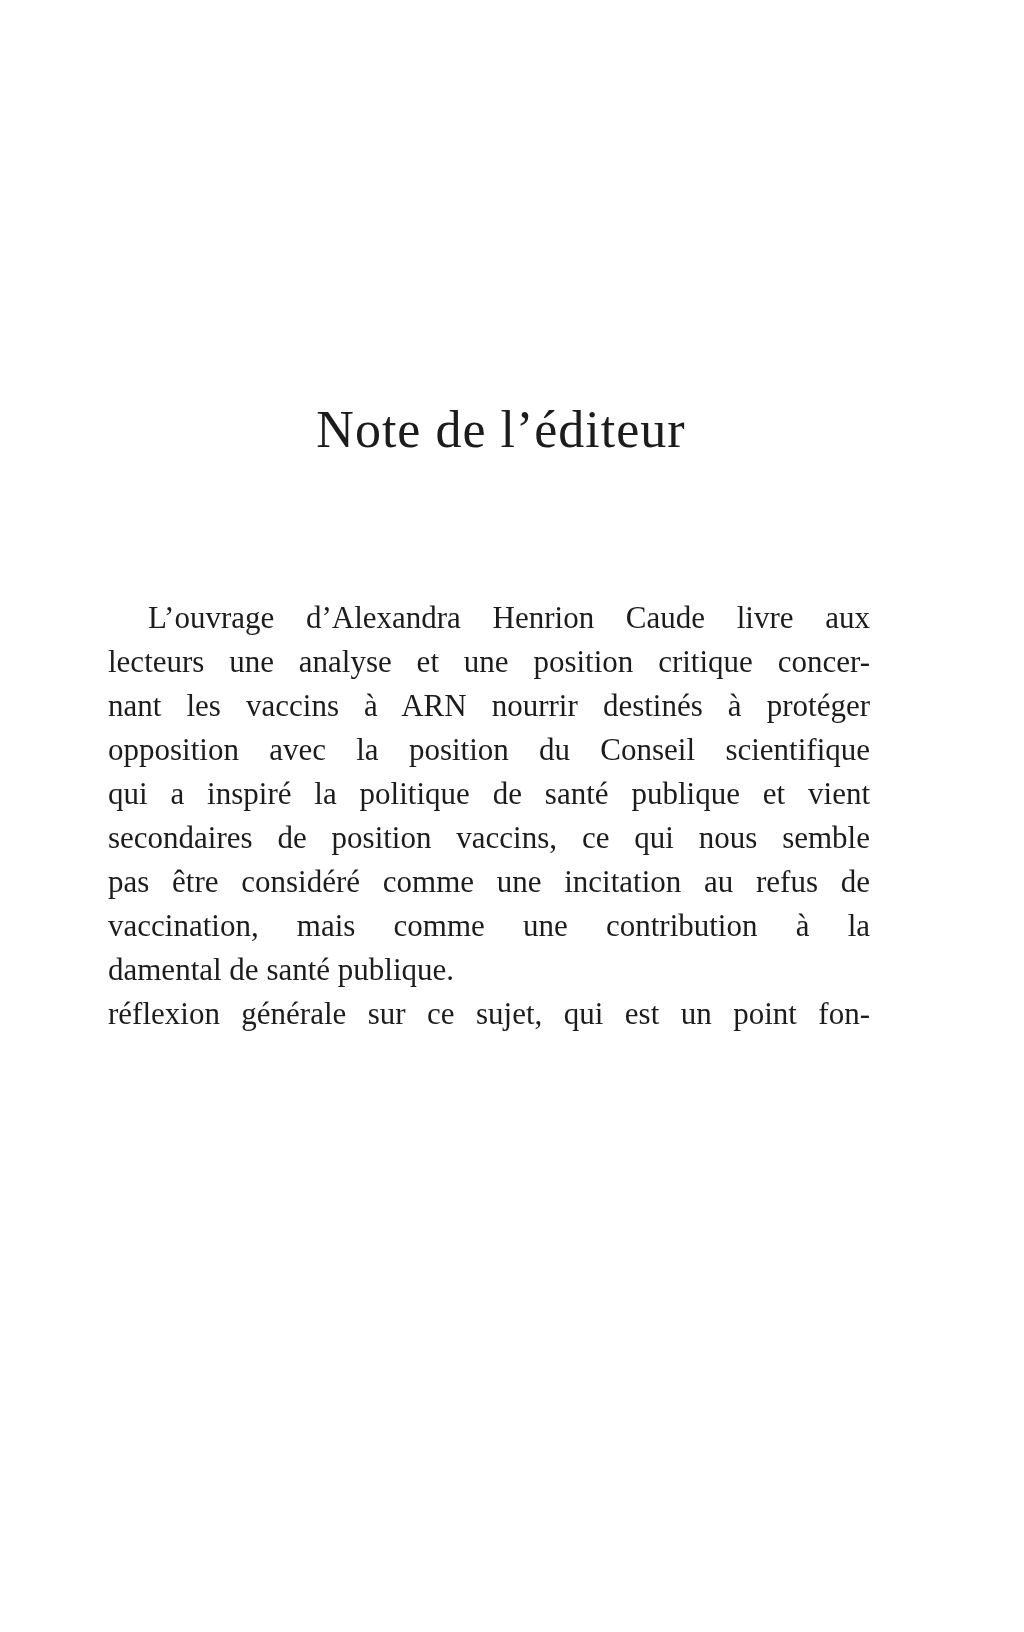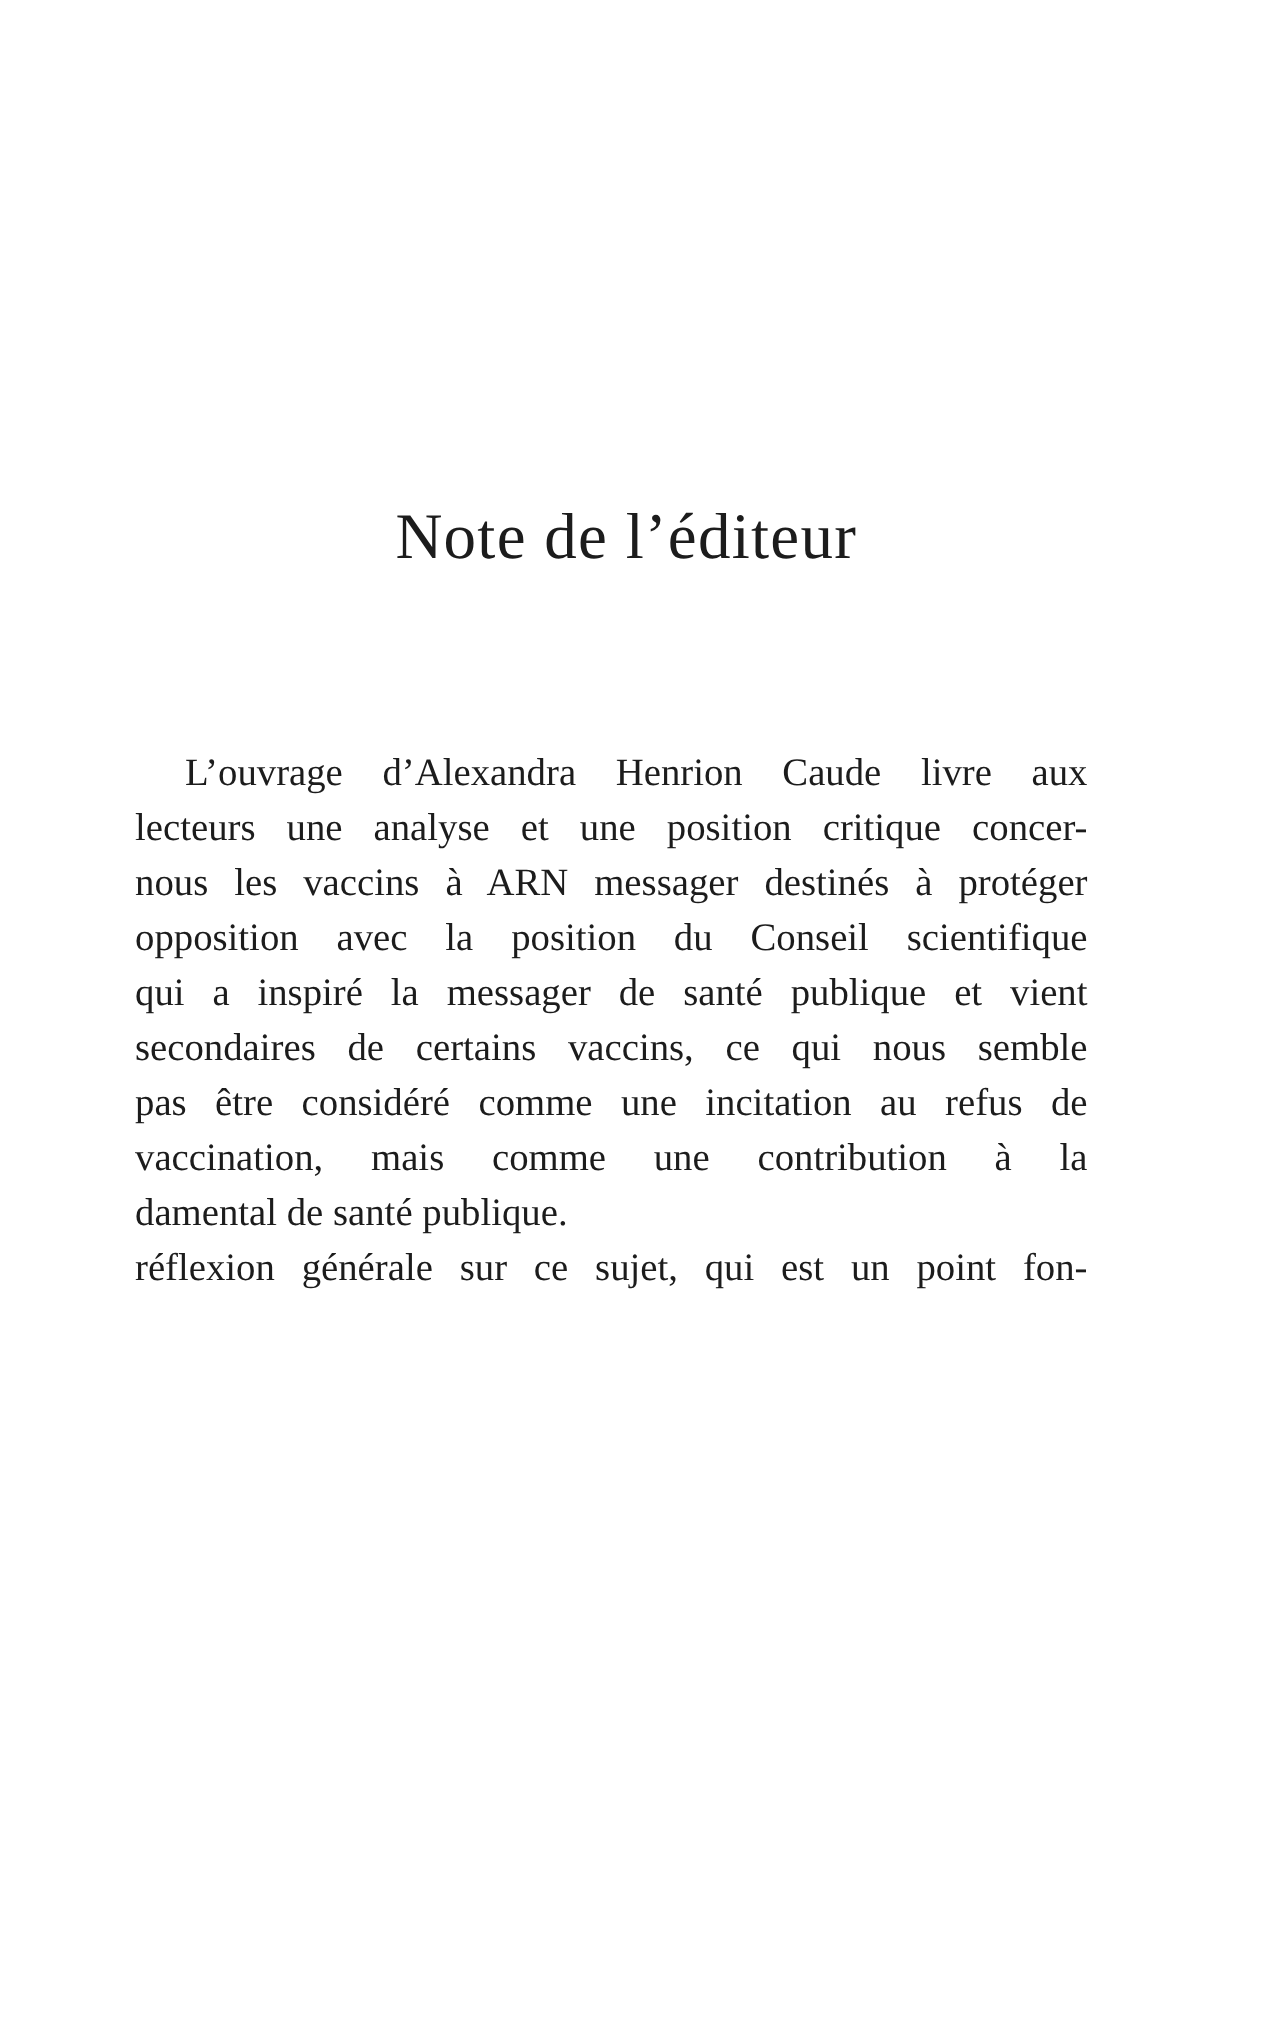--- a/index.html
+++ b/index.html
@@ -53,23 +53,23 @@
 </head>
 <body>
 
 <div class="page">
 
   <div class="page-title">Note de l’éditeur</div>
 
   <div class="body-text">
     <div class="para-line first">L’ouvrage d’Alexandra Henrion Caude livre aux</div>
     <div class="para-line">lecteurs une analyse et une position critique concer-</div>
-    <div class="para-line">nous les vaccins à ARN messager destinés à protéger</div>
+    <div class="para-line">nant les vaccins à ARN nourrir destinés à protéger</div>
     <div class="para-line">opposition avec la position du Conseil scientifique</div>
-    <div class="para-line">qui a inspiré la messager de santé publique et vient</div>
-    <div class="para-line">secondaires de certains vaccins, ce qui nous semble</div>
+    <div class="para-line">qui a inspiré la politique de santé publique et vient</div>
+    <div class="para-line">secondaires de position vaccins, ce qui nous semble</div>
     <div class="para-line">pas être considéré comme une incitation au refus de</div>
     <div class="para-line">vaccination, mais comme une contribution à la</div>
     <div class="para-line last">damental de santé publique.</div>
     <div class="para-line">réflexion générale sur ce sujet, qui est un point fon-</div>
   </div>
 
 </div>
 
 </body></html>

